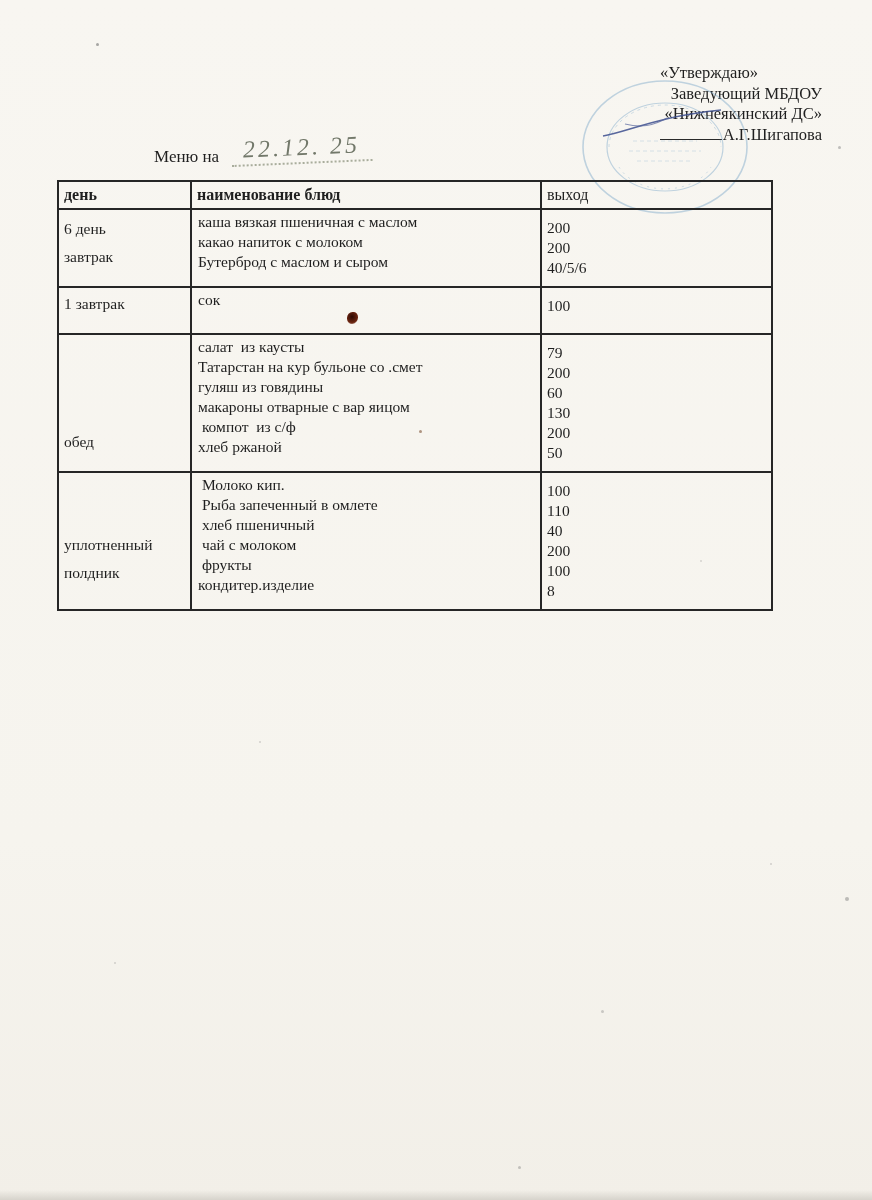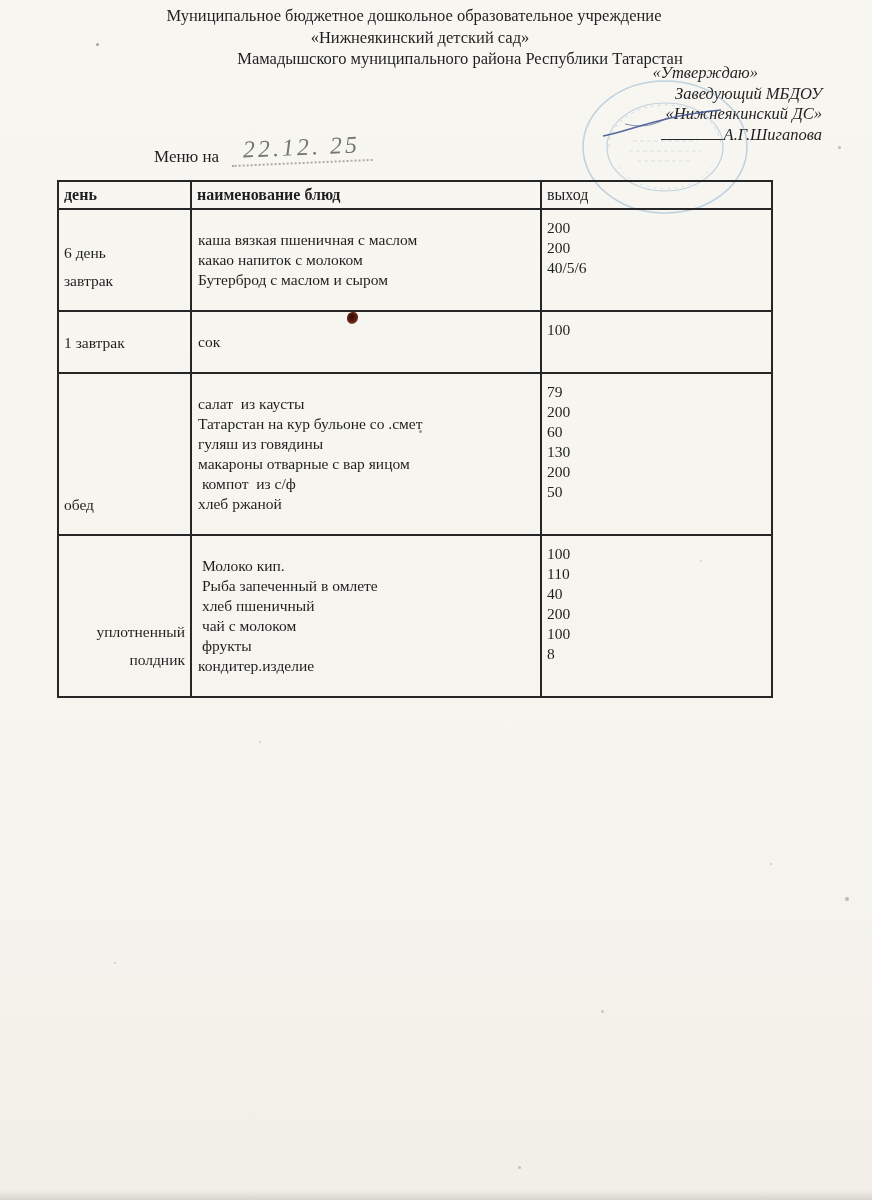--- a/index.html
+++ b/index.html
@@ -24,21 +24,21 @@
   }
 
   
   .doc-header { position:absolute; top:5px; left:0; width:100%; text-align:center; font-size:16.5px; line-height:21.5px; }
   .h-line { position:relative; }
   .h-line.c1 { left:-22px; }
   .h-line.c2 { left:-16px; }
   .h-line.c3 { left:24px; }
 
   
-  .approval { position:absolute; top:63px; right:50px; text-align:right; font-size:16.5px; line-height:20.5px;font-style:italic; }
+  .approval { position:absolute; top:63px; right:50px; text-align:right; font-size:16.5px; line-height:20.5px; }
   .approval .approve { padding-right:64px; }
   .sig-underline { display:inline-block; width:62px; border-bottom:1.5px solid #2a2a2a; height:14px; margin-right:1px; }
 
   
   .menu-line { position:absolute; top:141px; left:154px; font-size:17px; }
   .hand {
     display:inline-block; position:relative; top:-7px;
     margin-left:12px; padding:0 12px 1px;
     font-style:italic; font-size:24px; letter-spacing:3px;
     color:#72786a;
@@ -52,22 +52,22 @@
     width:714px; border-collapse:collapse; table-layout:fixed;
     font-size:15.5px;
   }
   .menu-table col.col-day  { width:133px; }
   .menu-table col.col-dish { width:350px; }
   .menu-table col.col-out  { width:231px; }
   .menu-table th, .menu-table td { border:2px solid #262626; text-align:left; }
   .menu-table th { font-size:16px; padding:4px 5px; vertical-align:top; font-weight:bold; }
   .menu-table th.th-out { font-weight:normal;margin-top:27px; }
   td.day    { vertical-align:bottom; white-space:pre-line; padding:2px 5px 15px; line-height:28px;border-radius:32px; }
-  tr.row-poldnik td.day { padding-bottom:22px;text-align:right; }
-  td.dishes { vertical-align:top; padding:20px 6px; }
+  tr.row-poldnik td.day { padding-bottom:22px; }
+  td.dishes { vertical-align:top; padding:2px 6px; }
   td.outs   { vertical-align:top; padding:8px 5px; }
   .dish, .out { line-height:20px; white-space:pre-wrap; }
 
   
   .stamp { position:absolute; left:575px; top:75px; pointer-events:none; opacity:.45; }
 
   
   .signature-stroke { position:absolute; left:595px; top:102px; pointer-events:none; opacity:.85; }
 
   
@@ -84,25 +84,20 @@
   .speck.s7 { left:419px; top:430px; width:3px; height:3px; background:#663311; opacity:.5; }
   .speck.s8 { left:770px; top:863px; width:2px; height:2px; background:#777; opacity:.3; }
   .speck.s9 { left:259px; top:741px; width:2px; height:2px; background:#777; opacity:.3; }
   .speck.s10{ left:700px; top:560px; width:2px; height:2px; background:#888; opacity:.3; }
 </style>
 </head>
 <body>
 
 <div class="page">
 
-  <div class="doc-header">
-    <div class="h-line c1">Муниципальное бюджетное дошкольное образовательное  учреждение</div>
-    <div class="h-line c2">«Нижнеякинский детский сад»</div>
-    <div class="h-line c3">Мамадышского муниципального района Республики Татарстан</div>
-  </div>
 
   <div class="approval">
     <div class="approve">«Утверждаю»</div>
     <div>Заведующий МБДОУ</div>
     <div>«Нижнеякинский ДС»</div>
     <div><span class="sig-underline"></span><span>А.Г.Шигапова</span></div>
   </div>
 
   <svg class="stamp" width="180" height="150" viewBox="0 0 180 150">
     <ellipse cx="90" cy="72" rx="82" ry="66" fill="none" stroke="#7ba7c9" stroke-width="1.6"></ellipse>

